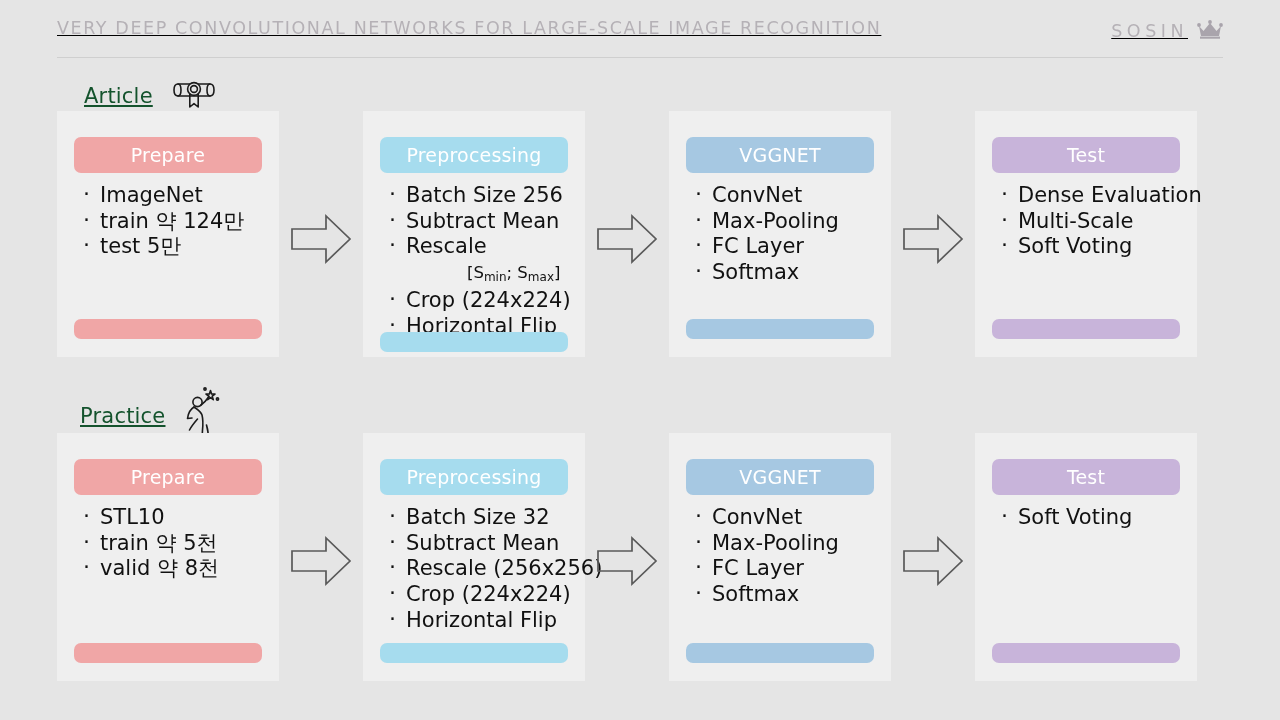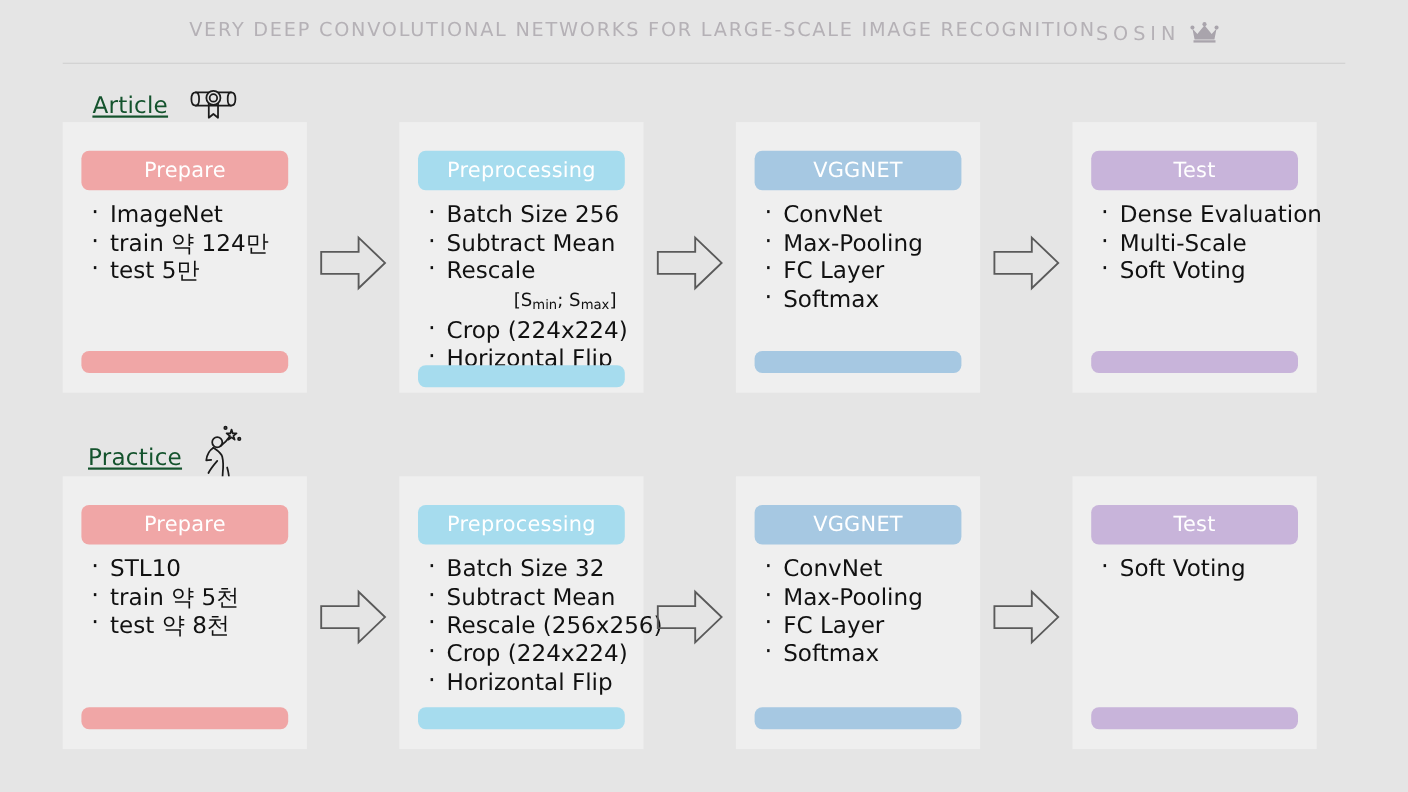--- a/index.html
+++ b/index.html
@@ -8,21 +8,21 @@
     background: #e5e5e5;
     font-family: "DejaVu Sans", "Liberation Sans", sans-serif;
     overflow: hidden;
   }
   .slide { position: relative; width: 1280px; height: 720px; background: #e5e5e5; }
 
   
   .header {
     position: absolute; left: 57px; top: 20px; width: 1166px; height: 38px;
     border-bottom: 1px solid #cfcfcf;
-    display: flex; align-items: flex-start; justify-content: center;
+    display: flex; align-items: flex-start; justify-content: space-between; text-decoration: underline;
   }
   .header-title {
     font-size: 17.5px; letter-spacing: 1.6px; color: #b5b1b6;
     white-space: nowrap; line-height: 1;
   }
   .header-right { display: flex; align-items: center; gap: 9px; line-height: 1; }
   .header-brand {
     font-size: 17.5px; letter-spacing: 4.5px; color: #b5b1b6; white-space: nowrap;
   }
   .crown-icon { display: block; }
@@ -179,21 +179,21 @@
         <li>Soft Voting</li>
       </ul>
     <div class="card-bar" style="bottom: 18px; background: rgb(200, 180, 218);"></div>
   </div>
 
   <div class="card col1 rowB">
     <div class="card-header" style="background: rgb(240, 166, 166);">Prepare</div>
     <ul class="card-list">
         <li>STL10</li>
         <li>train 약 5천</li>
-        <li>test 약 8천</li>
+        <li>valid 약 8천</li>
       </ul>
     <div class="card-bar" style="bottom: 18px; background: rgb(240, 166, 166);"></div>
   </div>
 
   <div class="card col2 rowB">
     <div class="card-header" style="background: rgb(166, 220, 238);">Preprocessing</div>
     <ul class="card-list">
         <li>Batch Size 32</li>
         <li>Subtract Mean</li>
         <li>Rescale (256x256)</li>

